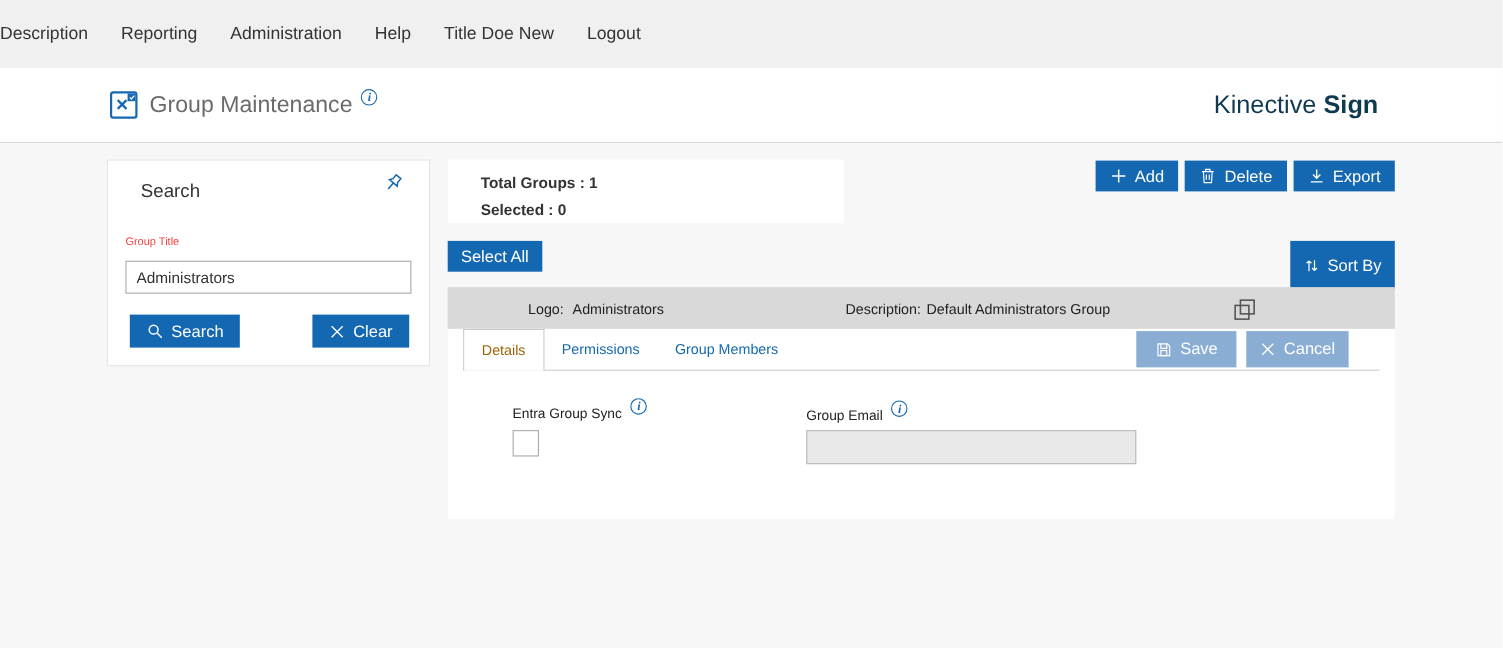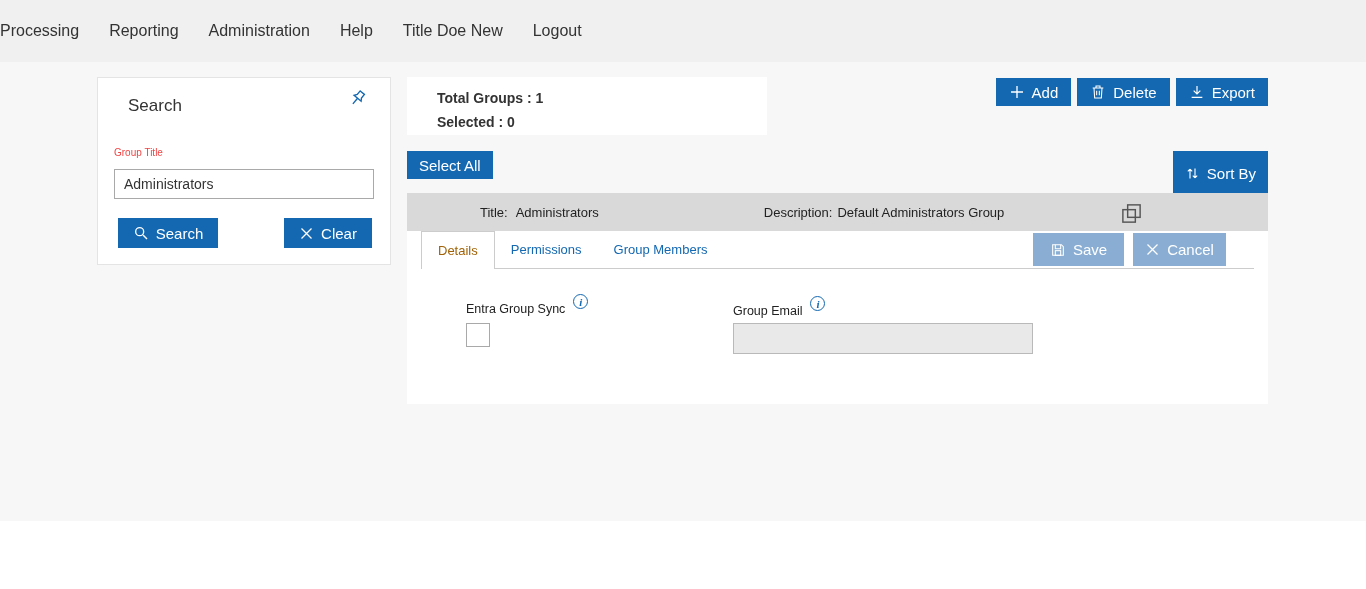--- a/index.html
+++ b/index.html
@@ -77,29 +77,42 @@
   .email-input { position:absolute; left:326px; top:92px; width:300px; height:31px; background:#e9e9e9;
                  border:1px solid #b9b9b9; font-size:14px; padding:0 8px; }
 </style>
 </head>
 <body>
 
 <div class="page">
 
   <div class="topbar">
     <div class="topnav">
-      <span class="nav-item">Processing</span>
+      <span class="nav-item">Description</span>
       <span class="nav-item">Reporting</span>
       <span class="nav-item">Administration</span>
       <span class="nav-item">Help</span>
       <span class="nav-item">Title Doe New</span>
       <span class="nav-item">Logout</span>
     </div>
   </div>
 
+  <div class="header">
+    <div class="header-left">
+      <svg class="page-icon" viewBox="0 0 27 27">
+        <rect x="2" y="2" width="23" height="23" rx="2" fill="none" stroke="#1368b1" stroke-width="2"></rect>
+        <path d="M8 9 L16 17 M16 9 L8 17" stroke="#1368b1" stroke-width="2" fill="none"></path>
+        <rect x="17" y="3" width="7" height="7" fill="#1368b1"></rect>
+        <path d="M19 6.5l1.5 1.5 2.5-3" stroke="#fff" stroke-width="1.2" fill="none"></path>
+      </svg>
+      <span class="page-title">Group Maintenance</span>
+      <span class="info-icon">i</span>
+    </div>
+    <div class="brand"><span>Kinective</span>&nbsp;<b>Sign</b></div>
+  </div>
 
   <div class="main">
 
     <div class="card search-card">
       <div class="search-title">Search</div>
       <svg class="pin-icon" width="22" height="22" viewBox="0 0 24 24" style="transform:rotate(40deg)">
         <g fill="none" stroke="#1368b1" stroke-width="1.5">
           <path d="M9 3h6v5l2 3H7l2-3z"></path>
           <line x1="12" y1="11" x2="12" y2="19"></line>
         </g>
@@ -161,21 +174,21 @@
     <button class="btn sortby-btn">
       <svg width="15" height="15" viewBox="0 0 24 24">
         <g fill="none" stroke="#fff" stroke-width="1.8">
             <path d="M8 20V5M8 5L4.5 8.5M8 5l3.5 3.5M16 4v15M16 19l-3.5-3.5M16 19l3.5-3.5"></path>
           </g>
       </svg>
       <span>Sort By</span>
     </button>
 
     <div class="group-row">
-      <span class="title-label">Title:</span>
+      <span class="title-label">Logo:</span>
       <span class="title-value">Administrators</span>
       <span class="desc-label">Description:</span>
       <span class="desc-value">Default Administrators Group</span>
       <svg class="copy-icon" width="23" height="23" viewBox="0 0 24 24">
         <g fill="none" stroke="#555" stroke-width="1.5">
             <rect x="8" y="3" width="13" height="13"></rect>
             <rect x="3" y="8" width="13" height="13"></rect>
           </g>
       </svg>
     </div>

